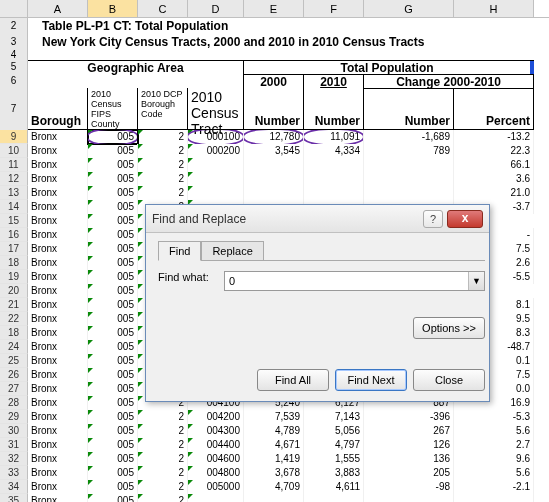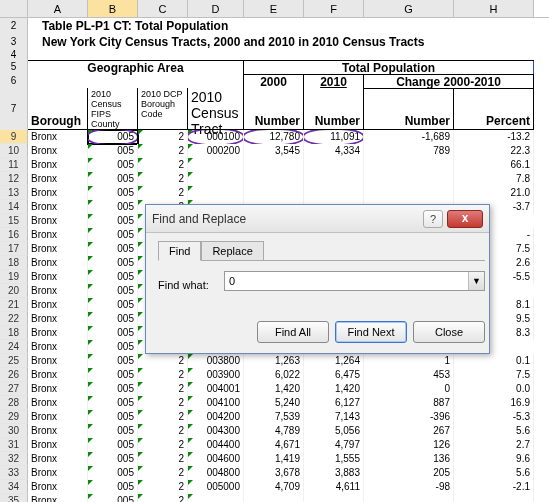--- a/index.html
+++ b/index.html
@@ -185,21 +185,21 @@
     border-bottom: 1px solid #f0f0f0;
     margin-bottom: -1px;
   }
   .tab.inactive { background: #e6e6e6; }
   .tabline {
     border-top: 1px solid #aaa;
     margin-top: 0;
   }
   .findrow {
     display: flex;
-    align-items: flex-end;
+    align-items: flex-start;
     margin: 10px 0 4px 0;
   }
   .findrow label { width: 66px; }
   .findrow .combo {
     flex: 1;
     display: flex;
     border: 1px solid #999;
     background: #fff;
     height: 20px;
   }
@@ -275,21 +275,21 @@
 <div style="display:flex;">
   <div style="width:28px;display:flex;flex-direction:column;">
     <div class="rn" style="width:28px;height:14px;background:#e8e8e8;border-right:1px solid #c0c0c0;text-align:center;font-size:10px;line-height:14px;">5</div>
     <div class="rn" style="width:28px;height:14px;background:#e8e8e8;border-right:1px solid #c0c0c0;text-align:center;font-size:10px;line-height:14px;">6</div>
     <div class="rn" style="width:28px;height:42px;background:#e8e8e8;border-right:1px solid #c0c0c0;text-align:center;font-size:10px;line-height:42px;">7</div>
   </div>
   <div style="flex:0 0 auto;">
 
     <div style="display:flex;height:14px;" class="bT">
       <div class="hcell bold" style="width:216px;">Geographic Area</div>
-      <div class="hcell bold" style="width:290px;border-right:1px solid #1d4ed8;">Total Population</div>
+      <div class="hcell bold" style="width:290px;border-right:4px solid #1d4ed8;">Total Population</div>
     </div>
 
     <div style="display:flex;height:14px;">
       <div class="hcell" style="width:60px;border-right:none;"></div>
       <div class="hcell" style="width:50px;border-right:none;"></div>
       <div class="hcell" style="width:50px;border-right:none;"></div>
       <div class="hcell" style="width:56px;"></div>
       <div class="hcell bold bT" style="width:60px;">2000</div>
       <div class="hcell bold bT" style="width:60px;text-decoration:underline;">2010</div>
       <div class="hcell bold bT" style="width:170px;border-right:1px solid #000;">Change 2000-2010</div>
@@ -344,21 +344,21 @@
     </div>
     <div class="row">
       <div class="rn">12</div>
       <div class="cell cA">Bronx</div>
       <div class="cell cB r green-tick">005</div>
       <div class="cell cC r green-tick">2</div>
       <div class="cell cD r green-tick"></div>
       <div class="cell cE r"></div>
       <div class="cell cF r"></div>
       <div class="cell cG r"></div>
-      <div class="cell cH r">7.8</div>
+      <div class="cell cH r">3.6</div>
     </div>
     <div class="row">
       <div class="rn">13</div>
       <div class="cell cA">Bronx</div>
       <div class="cell cB r green-tick">005</div>
       <div class="cell cC r green-tick">2</div>
       <div class="cell cD r green-tick"></div>
       <div class="cell cE r"></div>
       <div class="cell cF r"></div>
       <div class="cell cG r"></div>
@@ -474,20 +474,21 @@
     </div>
     <div class="row">
       <div class="rn">24</div>
       <div class="cell cA">Bronx</div>
       <div class="cell cB r green-tick">005</div>
       <div class="cell cC r green-tick">2</div>
       <div class="cell cD r green-tick">003700</div>
       <div class="cell cE r">478</div>
       <div class="cell cF r">245</div>
       <div class="cell cG r">-233</div>
+      <div class="cell cH r">-48.7</div>
     </div>
     <div class="row">
       <div class="rn">25</div>
       <div class="cell cA">Bronx</div>
       <div class="cell cB r green-tick">005</div>
       <div class="cell cC r green-tick">2</div>
       <div class="cell cD r green-tick">003800</div>
       <div class="cell cE r">1,263</div>
       <div class="cell cF r">1,264</div>
       <div class="cell cG r">1</div>
@@ -617,19 +618,22 @@
       <div class="tab inactive">Replace</div>
     </div>
     <div class="tabline"></div>
     <div class="findrow">
       <label>Find what:</label>
       <div class="combo">
         <input type="text" value="0" style="">
         <div class="dd">▼</div>
       </div>
     </div>
+    <div class="optrow">
+      <div class="btn">Options &gt;&gt;</div>
+    </div>
     <div class="btnrow">
       <div class="btn">Find All</div>
       <div class="btn primary">Find Next</div>
       <div class="btn">Close</div>
     </div>
   </div>
 </div>
 
 </body></html>

